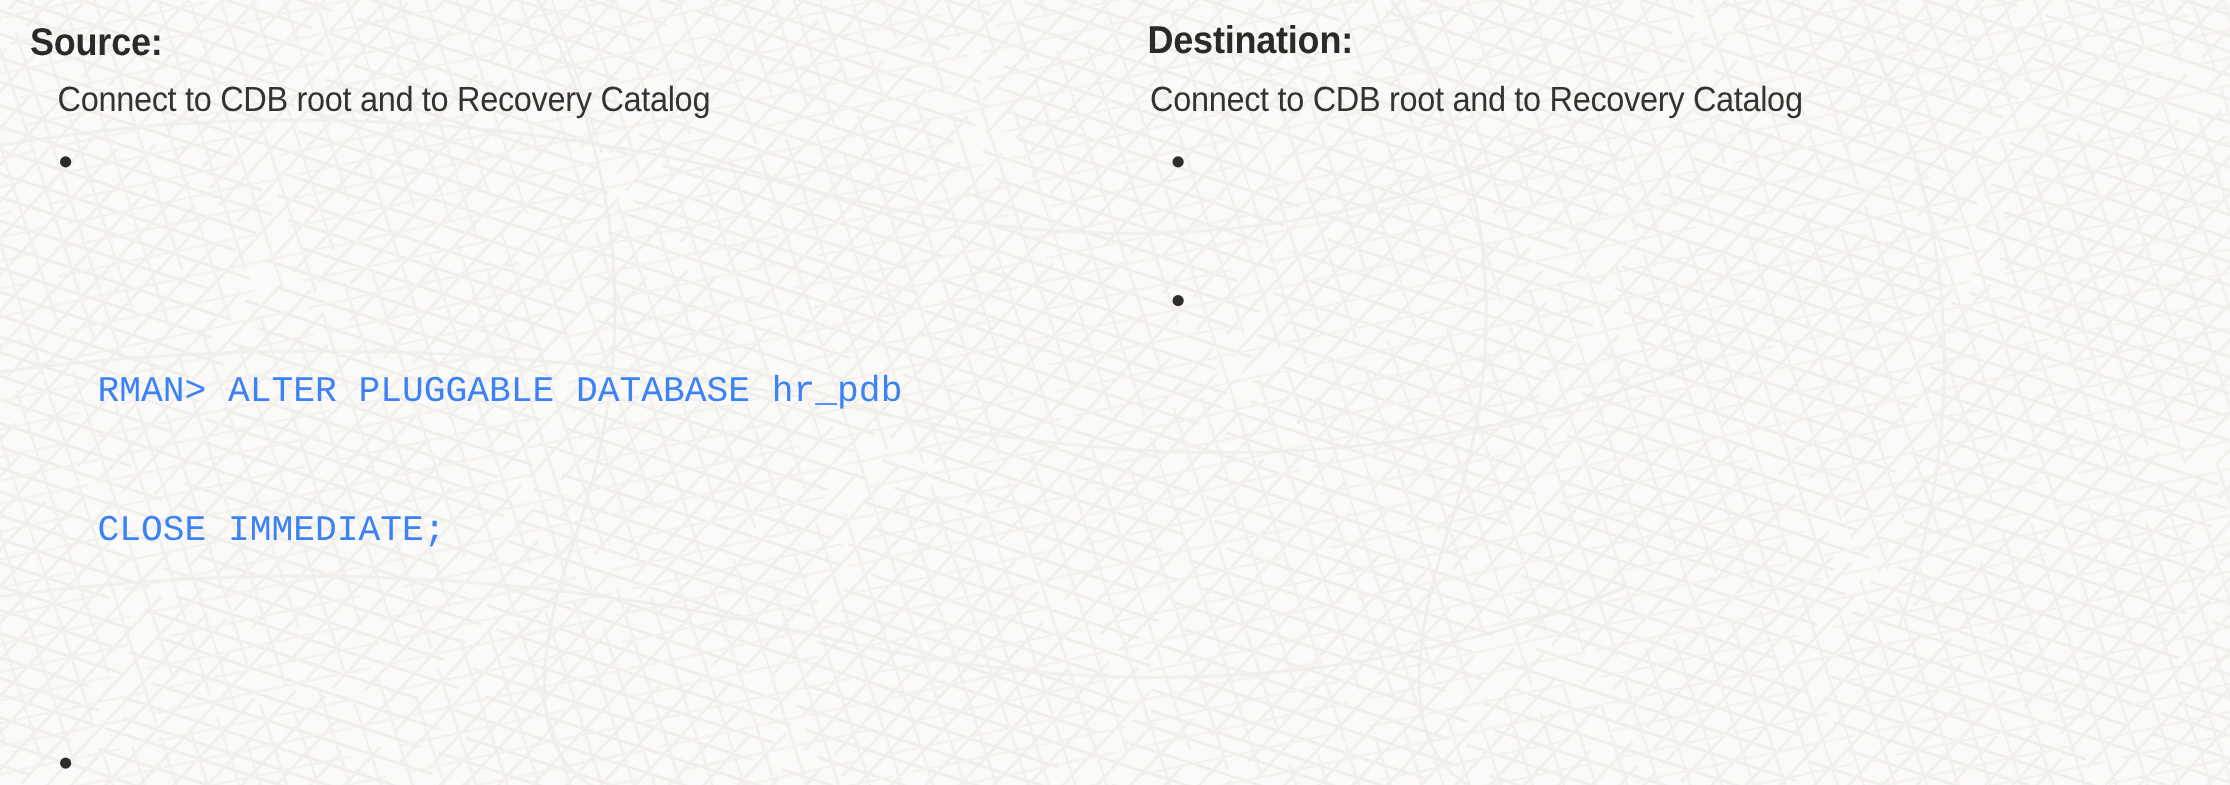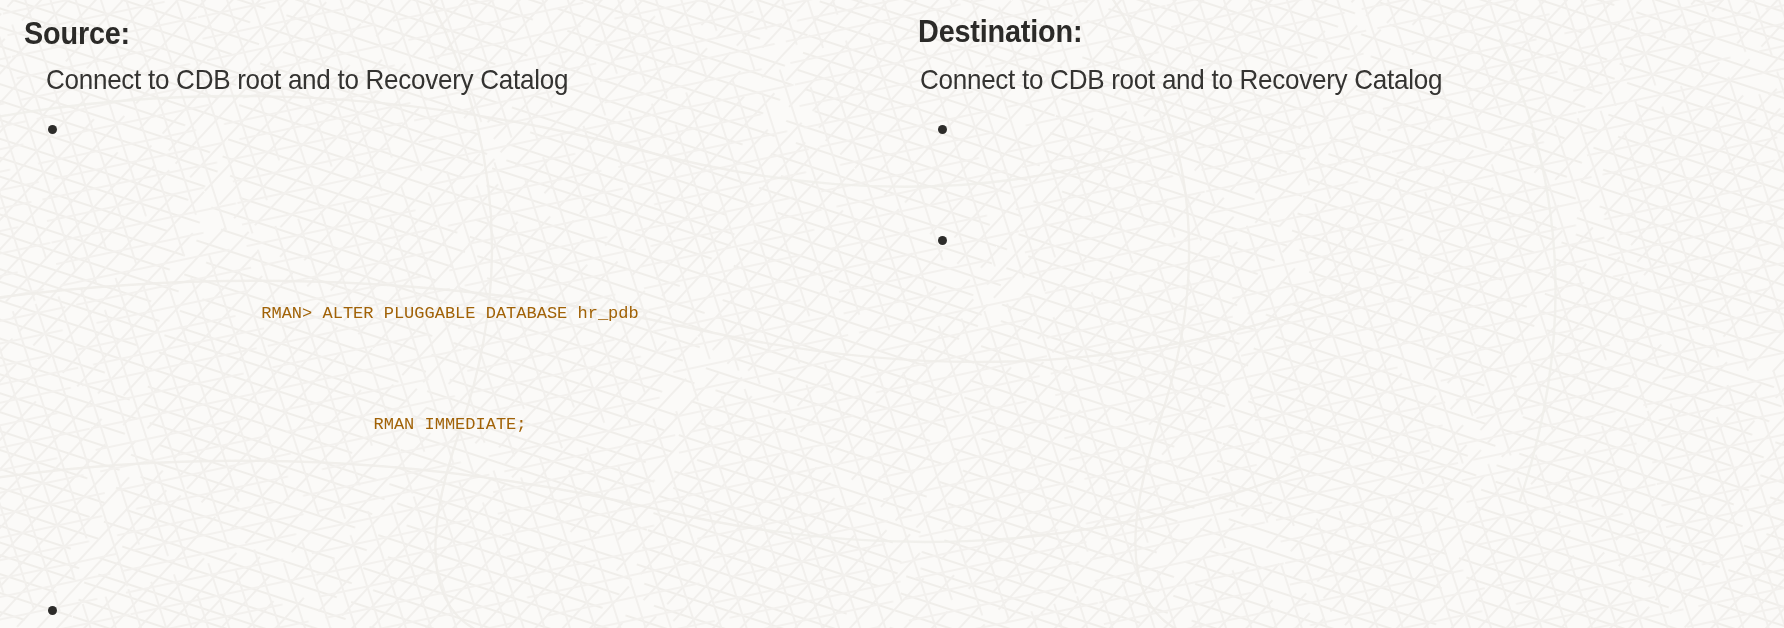--- a/index.html
+++ b/index.html
@@ -72,25 +72,24 @@
   #column-destination .column-subtitle { margin-top: 10px; margin-left: 2px; }
 
   .code-list {
     list-style: none;
     margin-top: 12px;
   }
 
   .code-block {
     position: relative;
     font-family: "Liberation Mono", "DejaVu Sans Mono", monospace;
-    font-size: 17px;
+    font-size: 29px;
     line-height: 37px;
-    color: #a16207;
+    color: #3b82f6;
     white-space: pre;
-    text-align: center;
   }
 
   .bullet-dot {
     position: absolute;
     width: 9px;
     height: 9px;
     border-radius: 50%;
     background: #2d2c2a;
     top: 15px;
   }
@@ -167,21 +166,21 @@
     <h2 class="column-heading">Source:</h2>
 
     <p class="column-subtitle">Connect to CDB root and to Recovery Catalog</p>
 
     <ul class="code-list">
 
       <li class="code-block">
         <span class="bullet-dot"></span>
         <span class="code-lines">
           <span class="code-line">RMAN&gt; ALTER PLUGGABLE DATABASE hr_pdb</span>
-          <span class="code-line">RMAN IMMEDIATE;</span>
+          <span class="code-line">CLOSE IMMEDIATE;</span>
         </span>
       </li>
 
       <li class="code-block">
         <span class="bullet-dot"></span>
         
       </li>
 
     </ul>
   </section>

